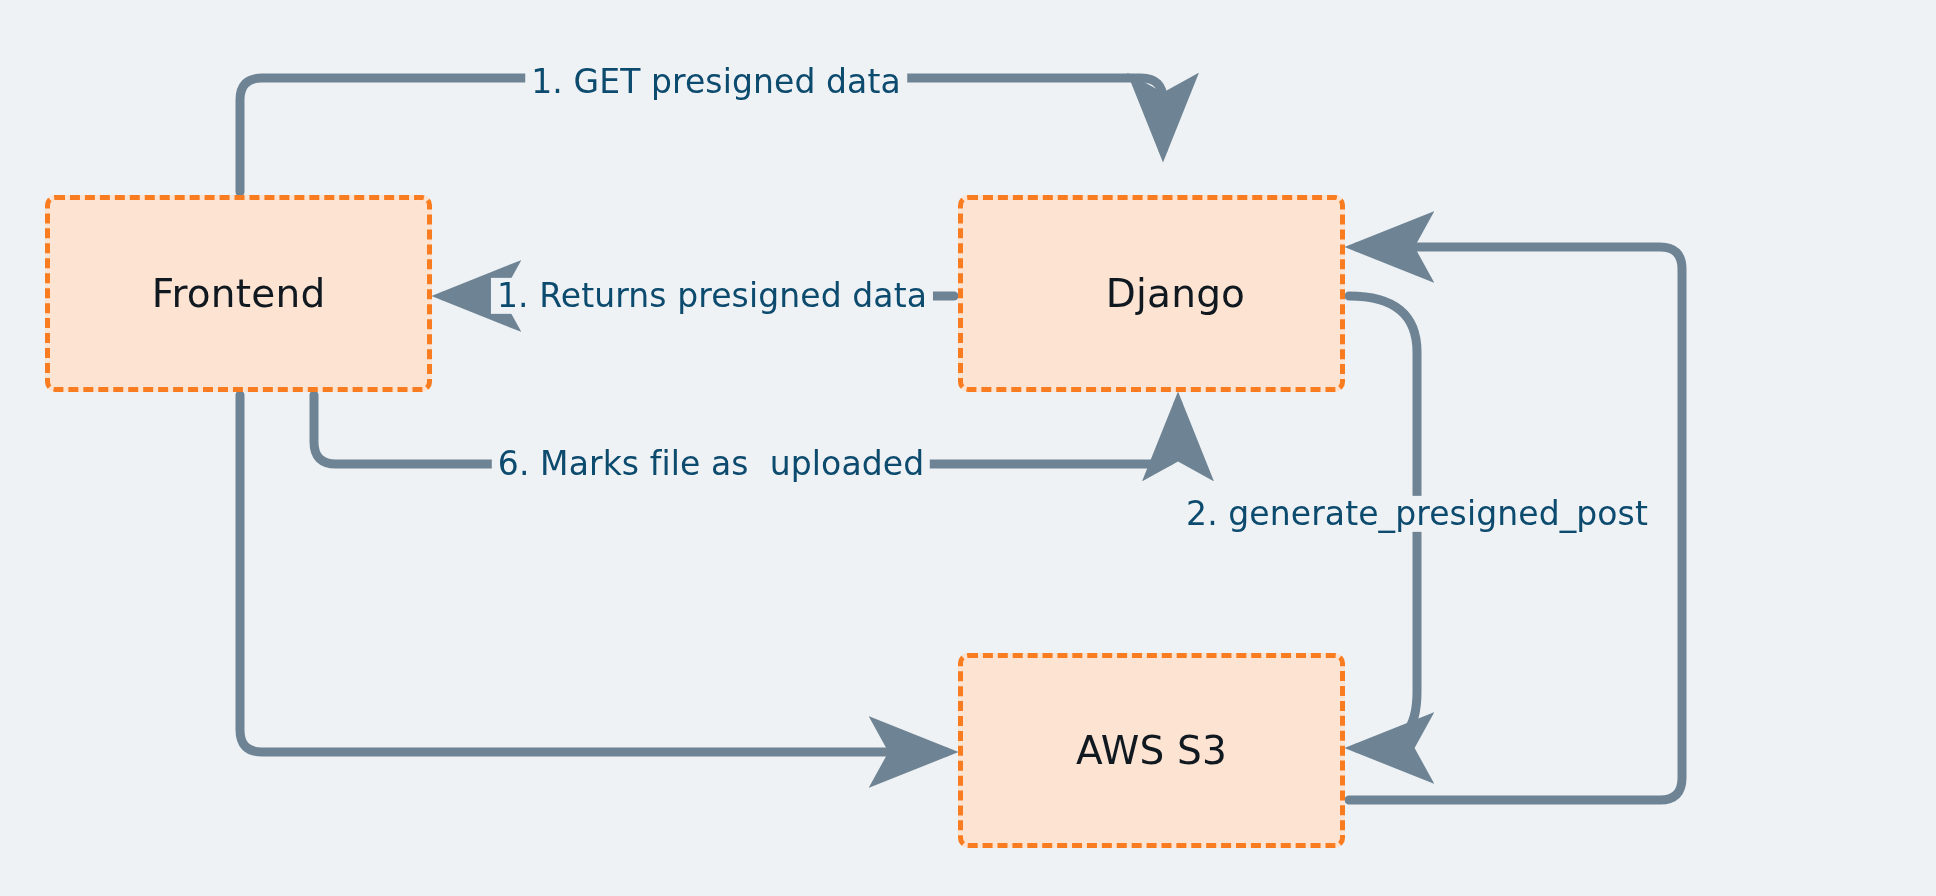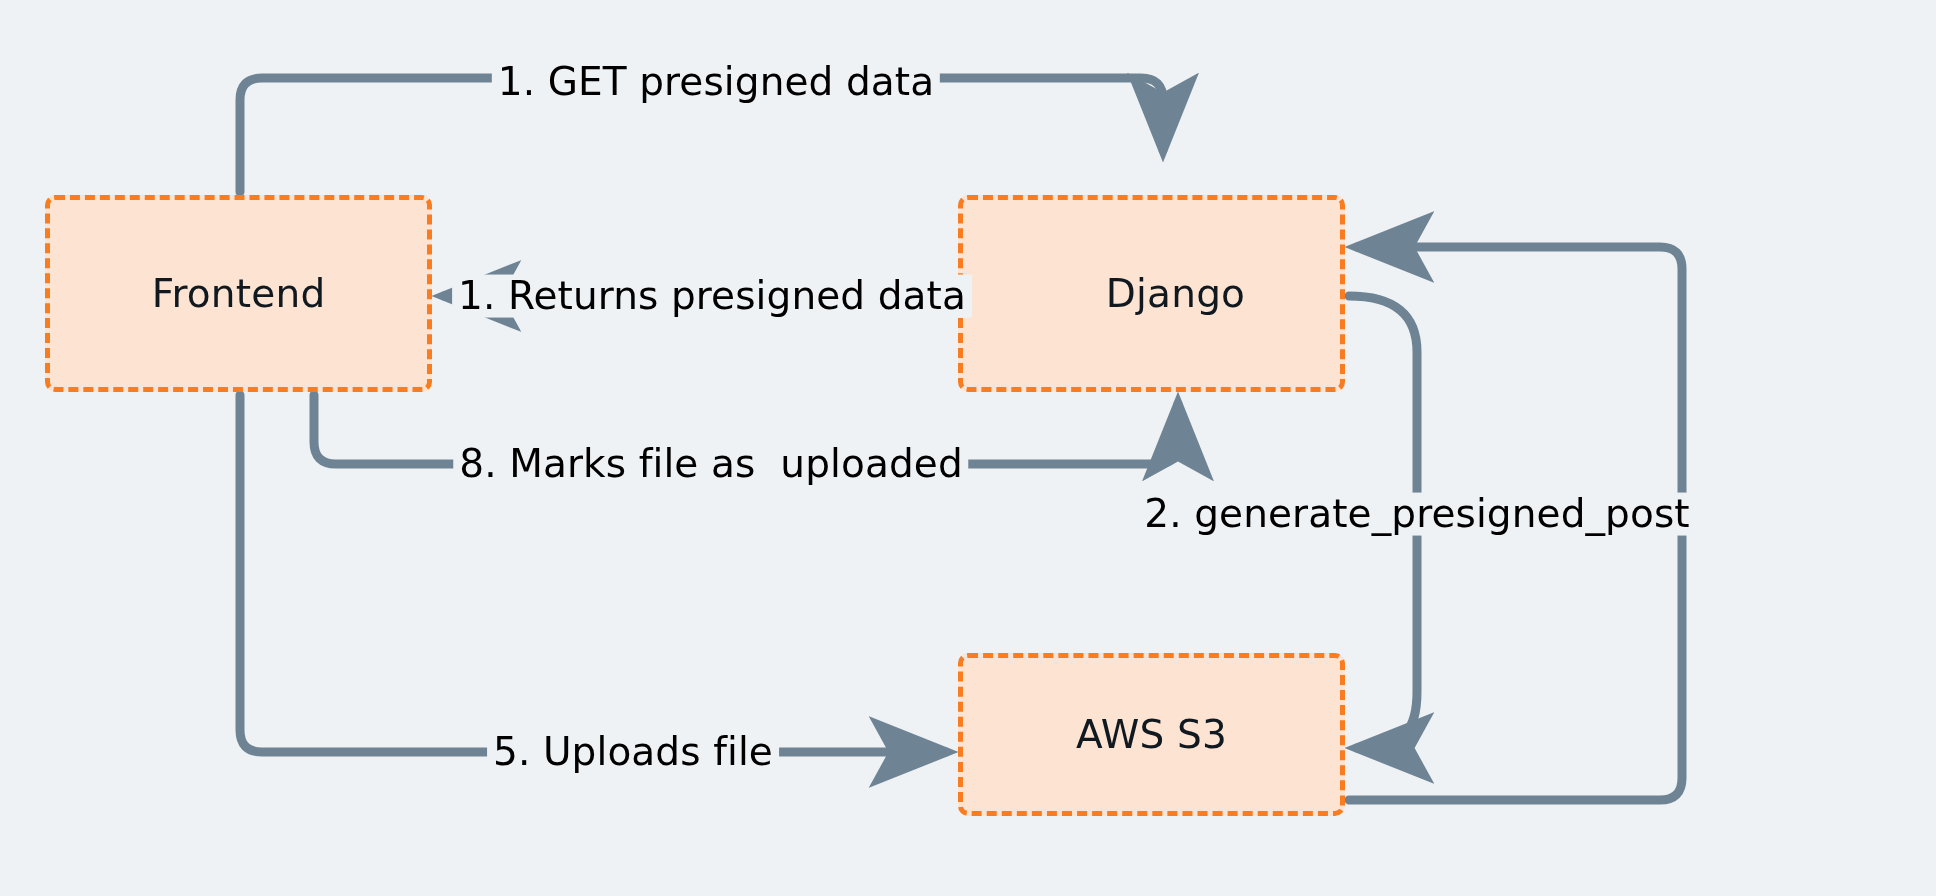--- a/index.html
+++ b/index.html
@@ -38,22 +38,22 @@
   }
   .node-label {
     font-size: 39px;
     color: #101820;
     font-family: "DejaVu Sans", "Liberation Sans", sans-serif;
     letter-spacing: 0.2px;
     white-space: pre;
   }
   .edge-label {
     position: absolute;
-    font-size: 39px;
-    color: #000000;
+    font-size: 33px;
+    color: #0c4a6e;
     font-family: "DejaVu Sans", "Liberation Sans", sans-serif;
     background: #eef2f5;
     white-space: pre;
     line-height: 1.1;
     padding: 0 6px;
     transform: translate(-50%, -50%);
     letter-spacing: 0.1px;
   }
 </style>
 </head>
@@ -85,28 +85,27 @@
   </svg>
 
   <div class="node-box" style="left:45px; top:195px; width:387px; height:197px;">
     <span class="node-label">Frontend</span>
   </div>
 
   <div class="node-box" style="left:958px; top:195px; width:387px; height:197px;padding-left:48px;">
     <span class="node-label">Django</span>
   </div>
 
-  <div class="node-box" style="left:958px; top:653px; width:387px; height:163px;text-align:right;">
+  <div class="node-box" style="left:958px; top:653px; width:387px; height:195px;text-align:right;">
     <span class="node-label">AWS S3</span>
   </div>
 
   <div class="edge-label" style="left:716px; top:82px;">1. GET presigned data</div>
 
   <div class="edge-label" style="left:1417px; top:514px;">2. generate_presigned_post</div>
 
 
   <div class="edge-label" style="left:712px; top:296px;">1. Returns presigned data</div>
 
-  <div class="edge-label" style="left:633px; top:752px;">5. Uploads file</div>
 
-  <div class="edge-label" style="left:711px; top:464px;">8. Marks file as  uploaded</div>
+  <div class="edge-label" style="left:711px; top:464px;">6. Marks file as  uploaded</div>
 
 </div>
 
 </body></html>

